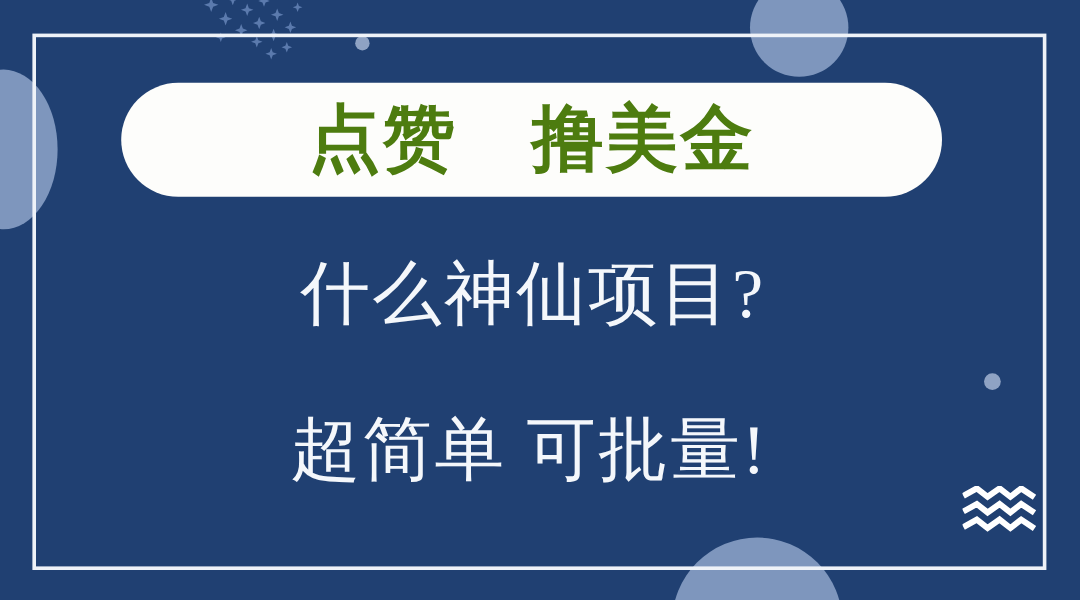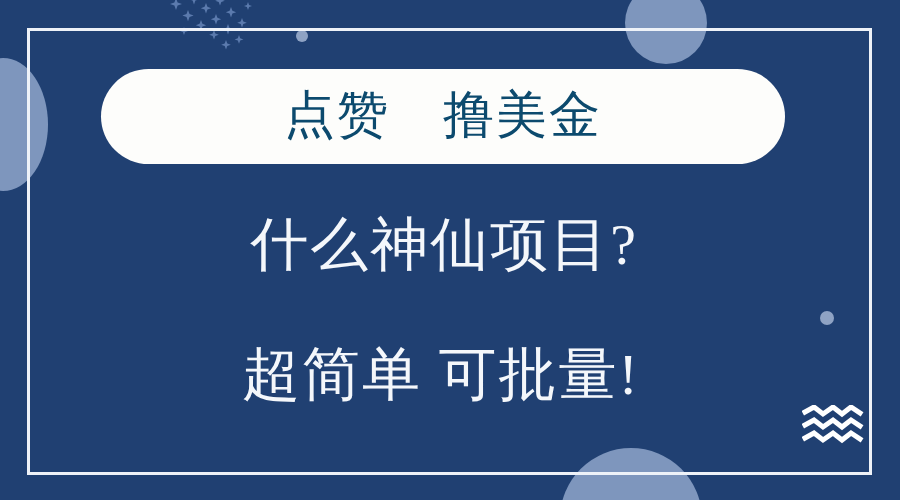--- a/index.html
+++ b/index.html
@@ -115,24 +115,24 @@
     background: #fdfdfb;
     border-radius: 48px;
     display: flex;
     align-items: center;
     justify-content: center;
     box-sizing: border-box;
   }
 
   #headline-text {
     font-family: "Liberation Serif", "DejaVu Serif", serif;
-    font-weight: normal;
-    font-size: 51px;
+    font-weight: bold;
+    font-size: 60px;
     line-height: 1;
-    color: #0c4a6e;
+    color: #4d7c0f;
     letter-spacing: 2px;
     white-space: pre;
     transform: translateY(-1px);
   }
 
   .subline {
     position: absolute;
     width: 900px;
     text-align: center;
     color: #f4f7fb;

